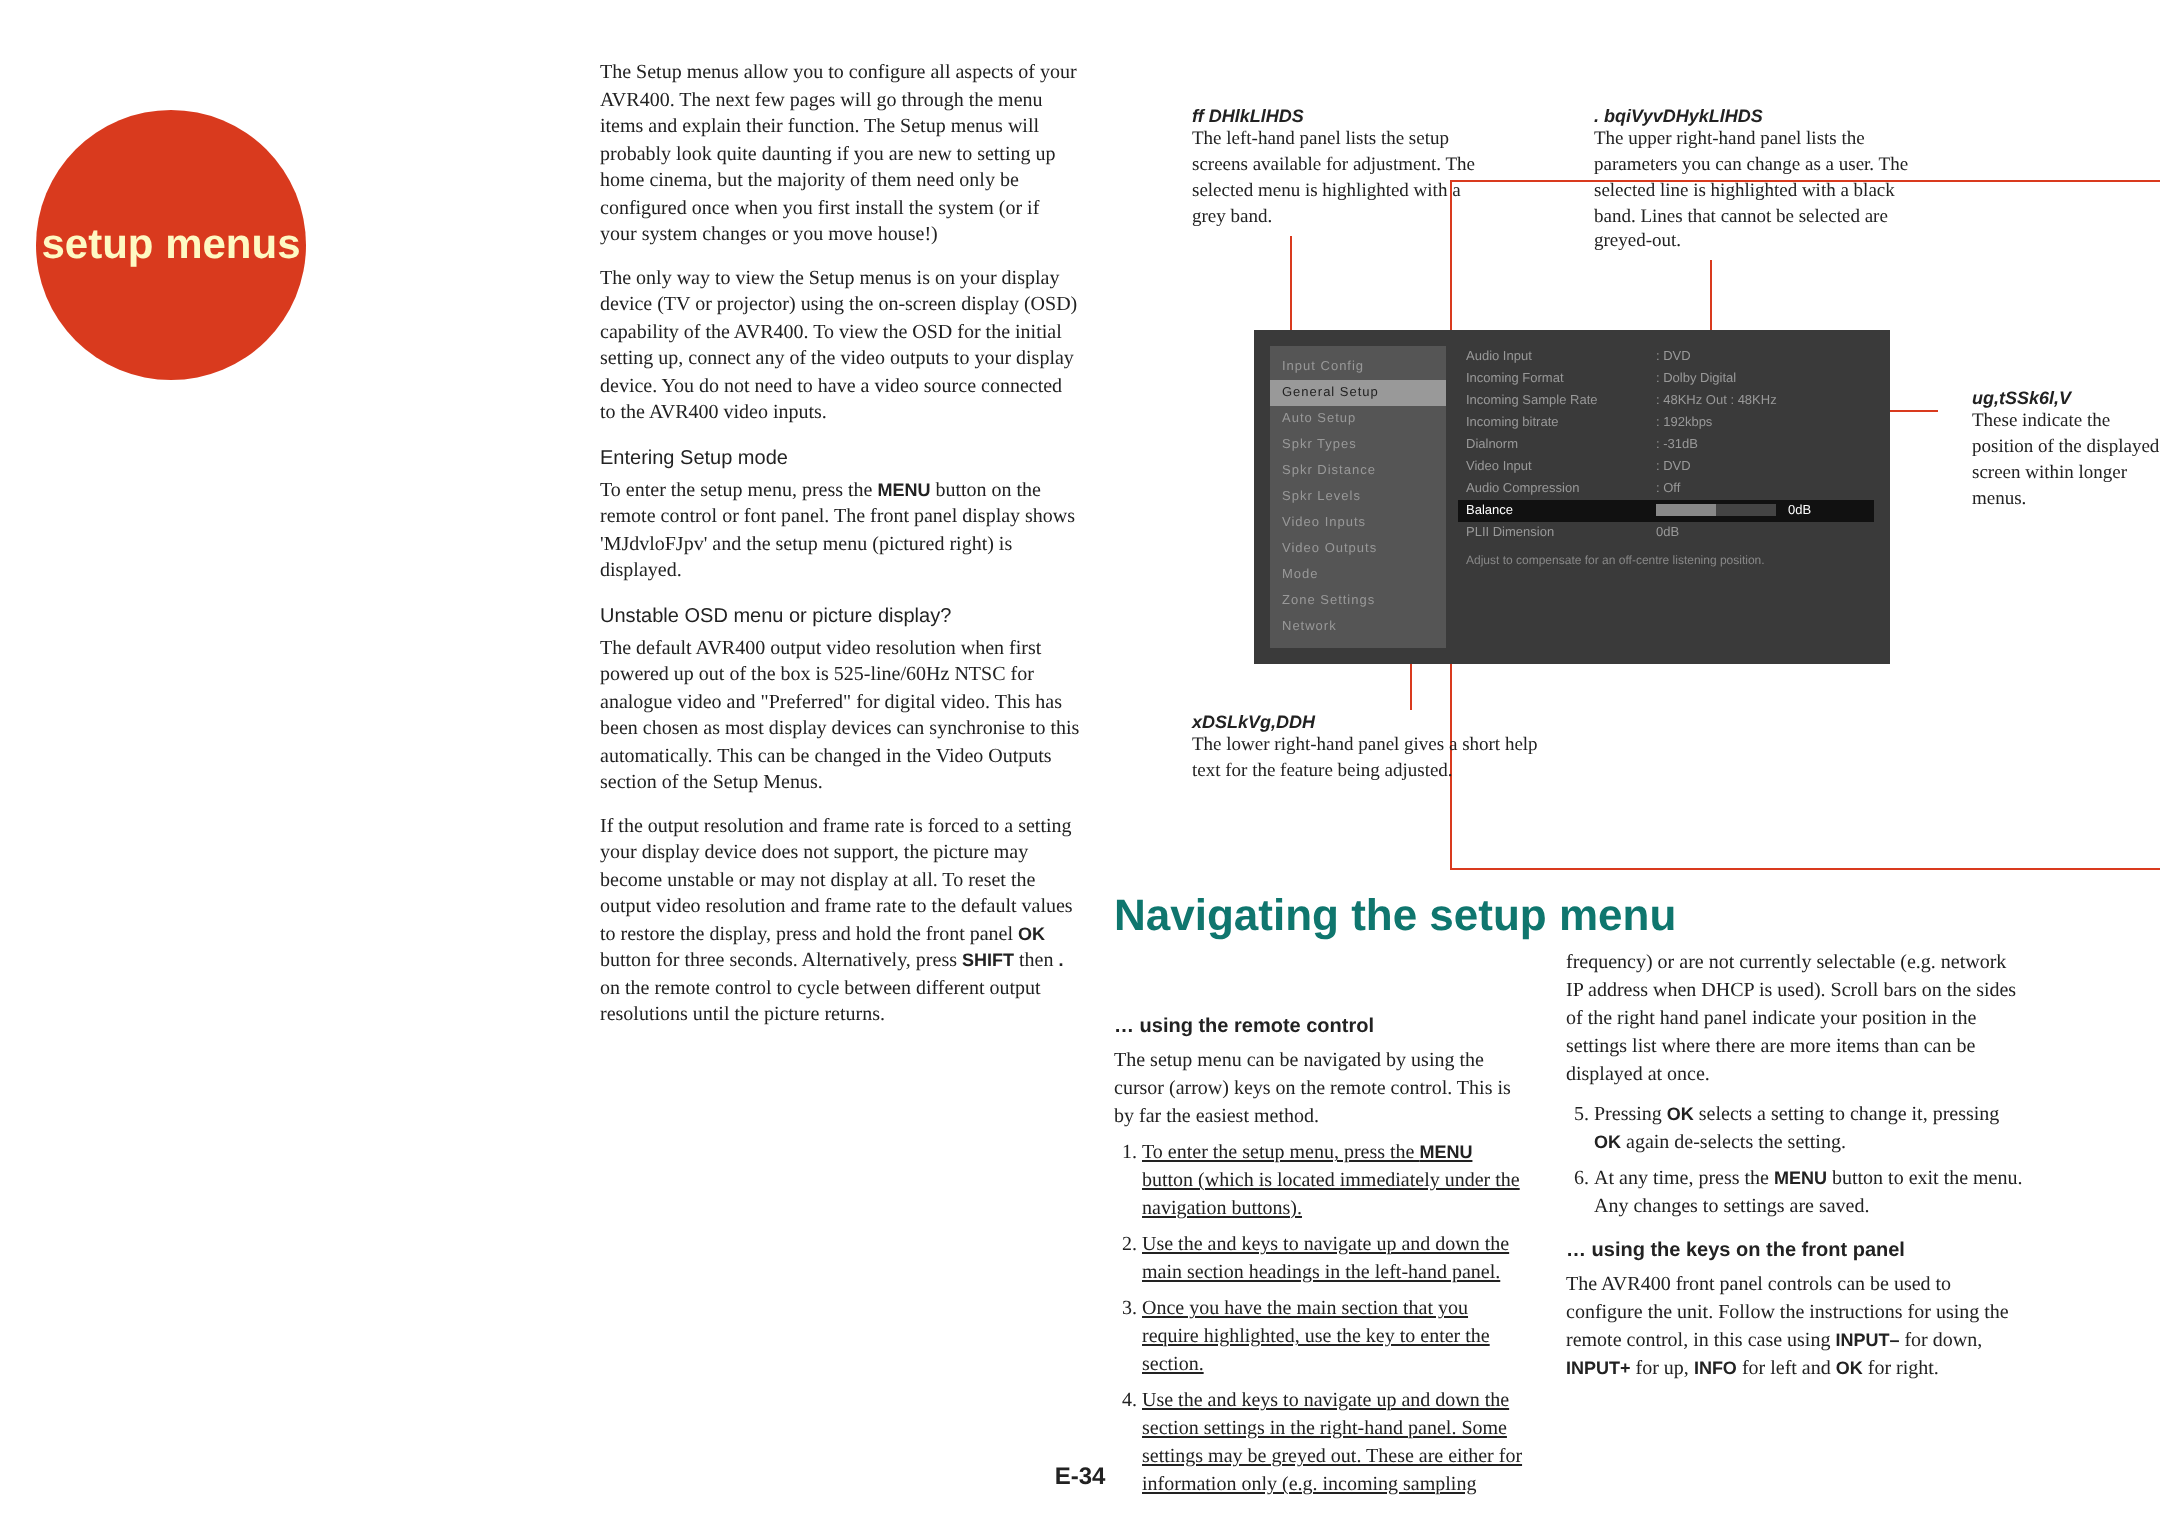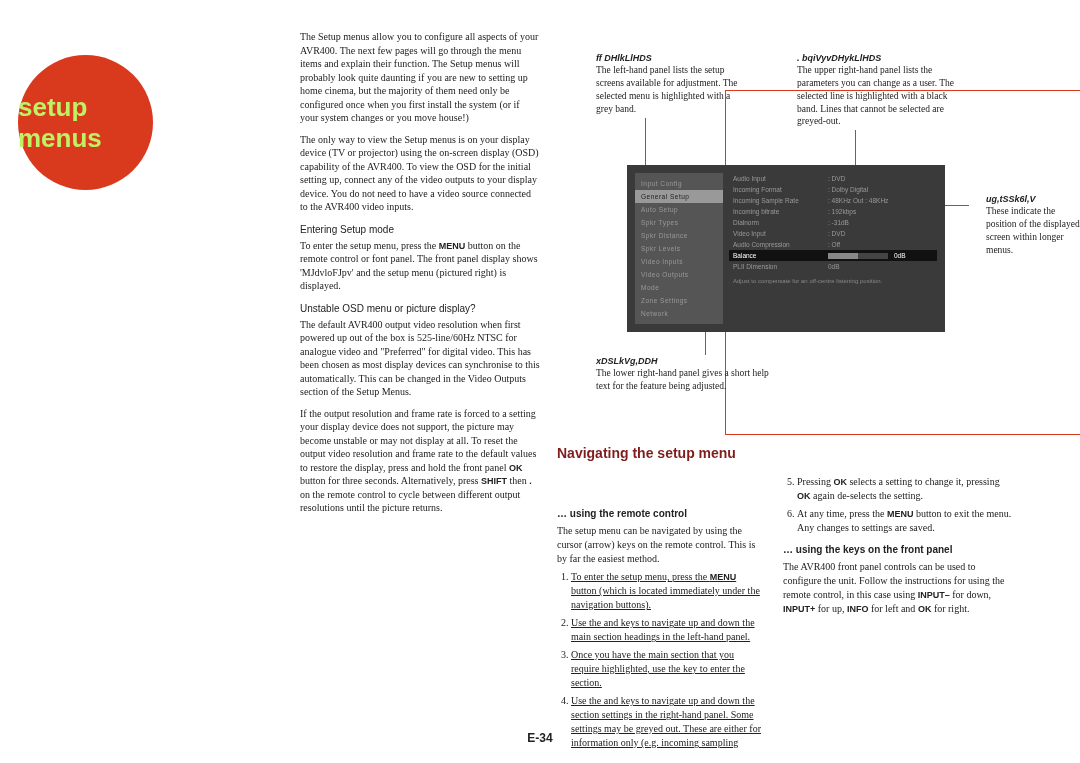--- a/index.html
+++ b/index.html
@@ -1,19 +1,19 @@
 <!DOCTYPE html>
 <html><head>
 <meta charset="utf-8">
 <style>
   * { margin: 0; padding: 0; box-sizing: border-box; }
   body { font-family: Georgia, 'Times New Roman', serif; font-size: 10px; color: #222; background: #fff; width: 1080px; height: 763px; position: relative; }
   
   .circle { position: absolute; left: 18px; top: 55px; width: 135px; height: 135px; background: #d93a1e; border-radius: 50%; display: flex; align-items: center; justify-content: center; }
-  .circle-text { color: #bef264; font-size: 26px; font-weight: bold; font-family: Arial, sans-serif; }
+  .circle-text { color: #fef9c3; font-size: 21px; font-weight: bold; font-family: Arial, sans-serif; }
   
   .page { position: absolute; left: 155px; top: 30px; width: 920px; }
   .border-frame { position: absolute; left: 570px; top: 60px; width: 455px; height: 345px; border: 1px solid #d93a1e; }
   
   .col-left { position: absolute; left: 145px; top: 0; width: 240px; }
   .col-left p { margin-bottom: 8px; line-height: 1.35; }
   .col-left .h { font-weight: normal; font-family: Arial, sans-serif; font-size: 10px; margin-top: 10px; margin-bottom: 4px; }
   
   .callout { position: absolute; font-size: 9.5px; line-height: 1.35; margin-left: 17px; }
   .callout .h { font-weight: bold; font-style: italic; font-family: Arial, sans-serif; font-size: 9px; }
@@ -29,21 +29,21 @@
   .osd-left div { padding: 3px 6px; letter-spacing: 0.5px; }
   .osd-left .sel { background: #999; color: #222; }
   .osd-right { flex: 1; display: flex; flex-direction: column; gap: 2px; }
   .osd-row { display: flex; padding: 2px 4px; }
   .osd-row .k { width: 95px; }
   .osd-row .v { flex: 1; }
   .osd-row.selrow { background: #111; color: #fff; }
   .osd-row.selrow .bar { display: inline-block; width: 60px; height: 6px; background: linear-gradient(to right, #888 50%, #444 50%); vertical-align: middle; margin-right: 6px; }
   .osd-help { font-size: 6px; padding: 4px; color: #888; line-height: 1.3; }
   
-  .section-title { position: absolute; left: 402px; top: 415px; font-family: Arial, sans-serif; font-size: 14px; font-weight: bold; color: #7f1d1d; }
+  .section-title { position: absolute; left: 402px; top: 415px; font-family: Arial, sans-serif; font-size: 22px; font-weight: bold; color: #0f766e; }
   .nav-left { position: absolute; left: 402px; top: 469px; width: 205px; font-size: 10px; line-height: 1.4; }
   .nav-right { position: absolute; left: 628px; top: 445px; width: 230px; font-size: 10px; line-height: 1.4; }
   .nav-left .h, .nav-right .h { font-weight: bold; font-family: Arial, sans-serif; font-size: 10px; margin-bottom: 3px; margin-top: 8px; }
   .nav-left ol { margin-left: 14px; margin-top: 4px; }
   .nav-left li { margin-bottom: 4px; text-decoration: underline; }
   .nav-right ol { margin-left: 14px; }
   .nav-right li { margin-bottom: 4px; }
   .nav-right p { margin-bottom: 6px; }
   
   .sc { font-variant: small-caps; font-weight: bold; font-size: 9px; font-family: Arial, sans-serif; }
@@ -157,20 +157,21 @@
     <p>The setup menu can be navigated by using the cursor (arrow) keys on the remote control. This is by far the easiest method.</p>
     <ol>
       <li><span>To enter the setup menu, press the </span><span class="sc">MENU</span><span> button (which is located immediately under the navigation buttons).</span></li>
       <li>Use the        and        keys to navigate up and down the main section headings in the left-hand panel.</li>
       <li>Once you have the main section that you require highlighted, use the        key to enter the section.</li>
       <li>Use the        and        keys to navigate up and down the section settings in the right-hand panel. Some settings may be greyed out. These are either for information only (e.g. incoming sampling</li>
     </ol>
   </div>
 
   <div class="nav-right">
+    <p>frequency) or are not currently selectable (e.g. network IP address when DHCP is used). Scroll bars on the sides of the right hand panel indicate your position in the settings list where there are more items than can be displayed at once.</p>
     <ol start="5">
       <li><span>Pressing </span><span class="sc">OK</span><span> selects a setting to change it, pressing </span><span class="sc">OK</span><span> again de-selects the setting.</span></li>
       <li><span>At any time, press the </span><span class="sc">MENU</span><span> button to exit the menu. Any changes to settings are saved.</span></li>
     </ol>
     <div class="h">… using the keys on the front panel</div>
     <p><span>The AVR400 front panel controls can be used to configure the unit. Follow the instructions for using the remote control, in this case using </span><span class="sc">INPUT–</span><span> for down, </span><span class="sc">INPUT+</span><span> for up, </span><span class="sc">INFO</span><span> for left and </span><span class="sc">OK</span><span> for right.</span></p>
   </div>
 
 </div>
 

